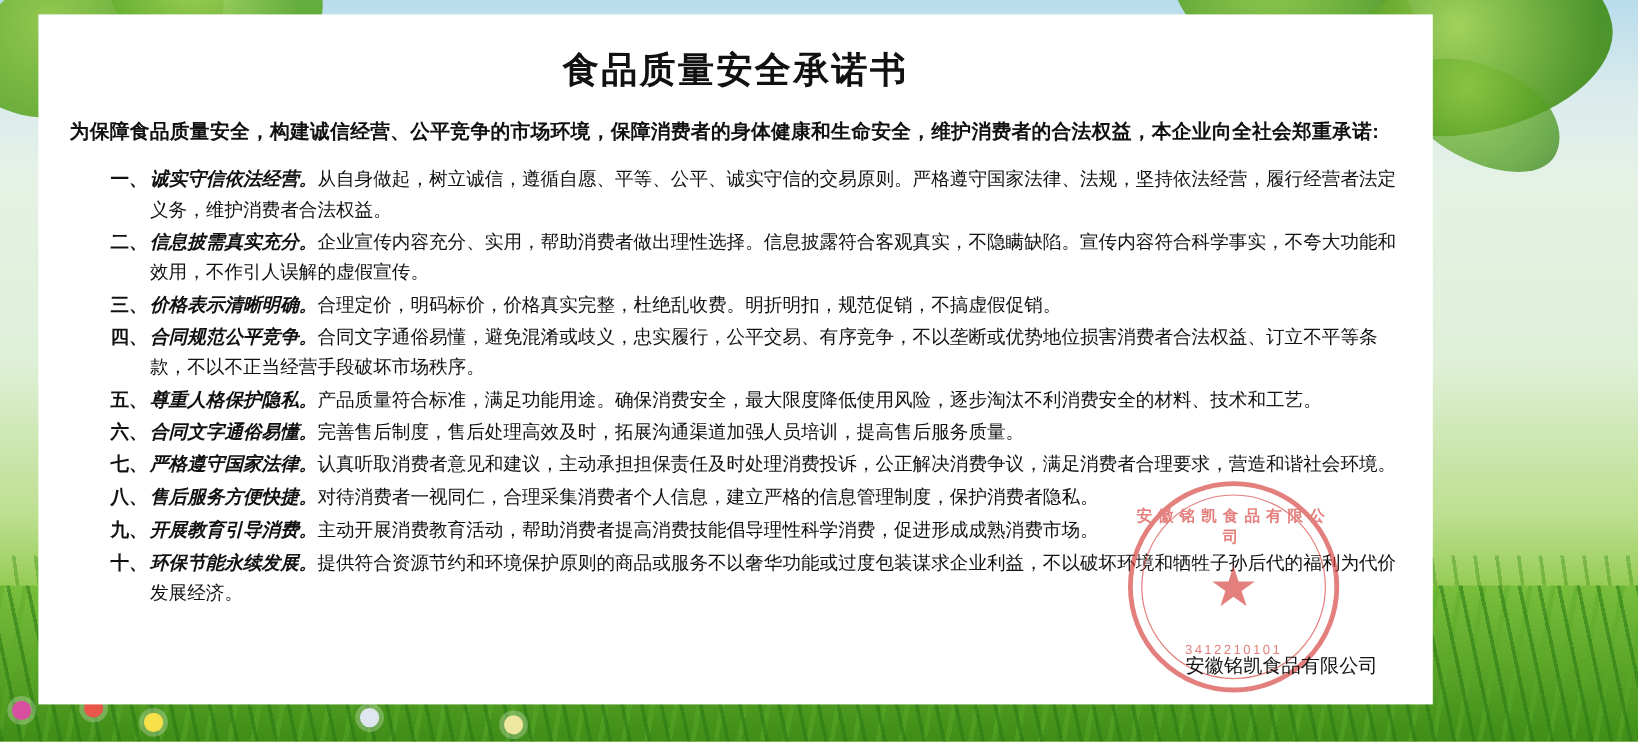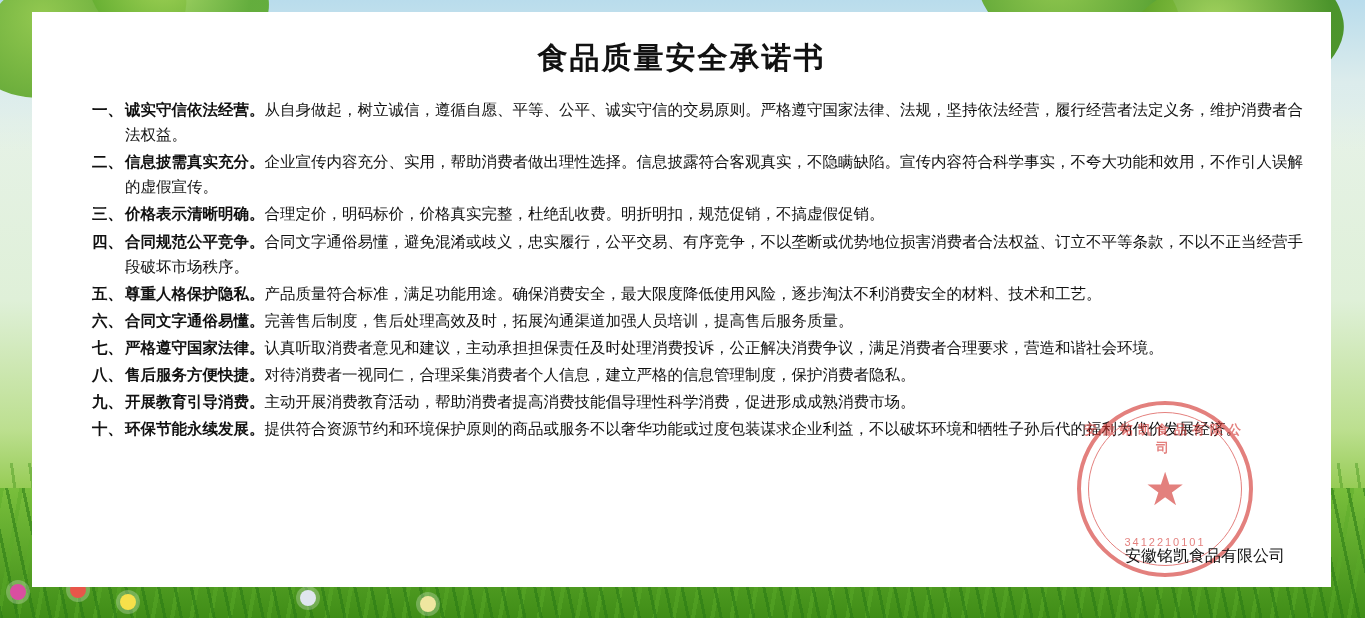--- a/index.html
+++ b/index.html
@@ -70,21 +70,21 @@
   .f3 { left: 10px;  bottom: 18px; background: #d94fa0; }
   .f4 { left: 120px; bottom: 8px;  background: #f7e04a; }
   .f5 { left: 300px; bottom: 12px; background: #e0e6ef; }
   .f6 { left: 420px; bottom: 6px;  background: #efe6a0; }
 
   
   .doc {
     position: absolute;
     left: 32px;
     top: 12px;
-    width: 1299px;
+    width: 1162px;
     height: 575px;
     background: #ffffff;
     box-sizing: border-box;
     padding: 18px 26px 26px 26px;
   }
 
   .doc-title {
     text-align: center;
     font-size: 30px;
     font-weight: bold;
@@ -121,20 +121,21 @@
     font-weight: bold;
     padding-left: 34px;
     padding-right: 2px;
     white-space: nowrap;
   }
   .clause-body {
     flex: 1 1 auto;
   }
   .clause-head {
     font-weight: bold;
+    font-style: italic;
   }
   .clause-text {
     font-weight: normal;
   }
 
   
   .sign-block {
     position: absolute;
     right: 46px;
     bottom: 18px;
@@ -209,20 +210,21 @@
   <div class="flower f2"></div>
   <div class="flower f3"></div>
   <div class="flower f4"></div>
   <div class="flower f5"></div>
   <div class="flower f6"></div>
 
   <div class="doc">
 
     <div class="doc-title">食品质量安全承诺书</div>
 
+    <p class="intro">为保障食品质量安全，构建诚信经营、公平竞争的市场环境，保障消费者的身体健康和生命安全，维护消费者的合法权益，本企业向全社会郑重承诺:</p>
 
     <ul class="clauses">
 
       <li class="clause">
         <span class="clause-num">一、</span>
         <span class="clause-body"><span class="clause-head">诚实守信依法经营。</span><span class="clause-text">从自身做起，树立诚信，遵循自愿、平等、公平、诚实守信的交易原则。严格遵守国家法律、法规，坚持依法经营，履行经营者法定义务，维护消费者合法权益。</span></span>
       </li>
 
       <li class="clause">
         <span class="clause-num">二、</span>

